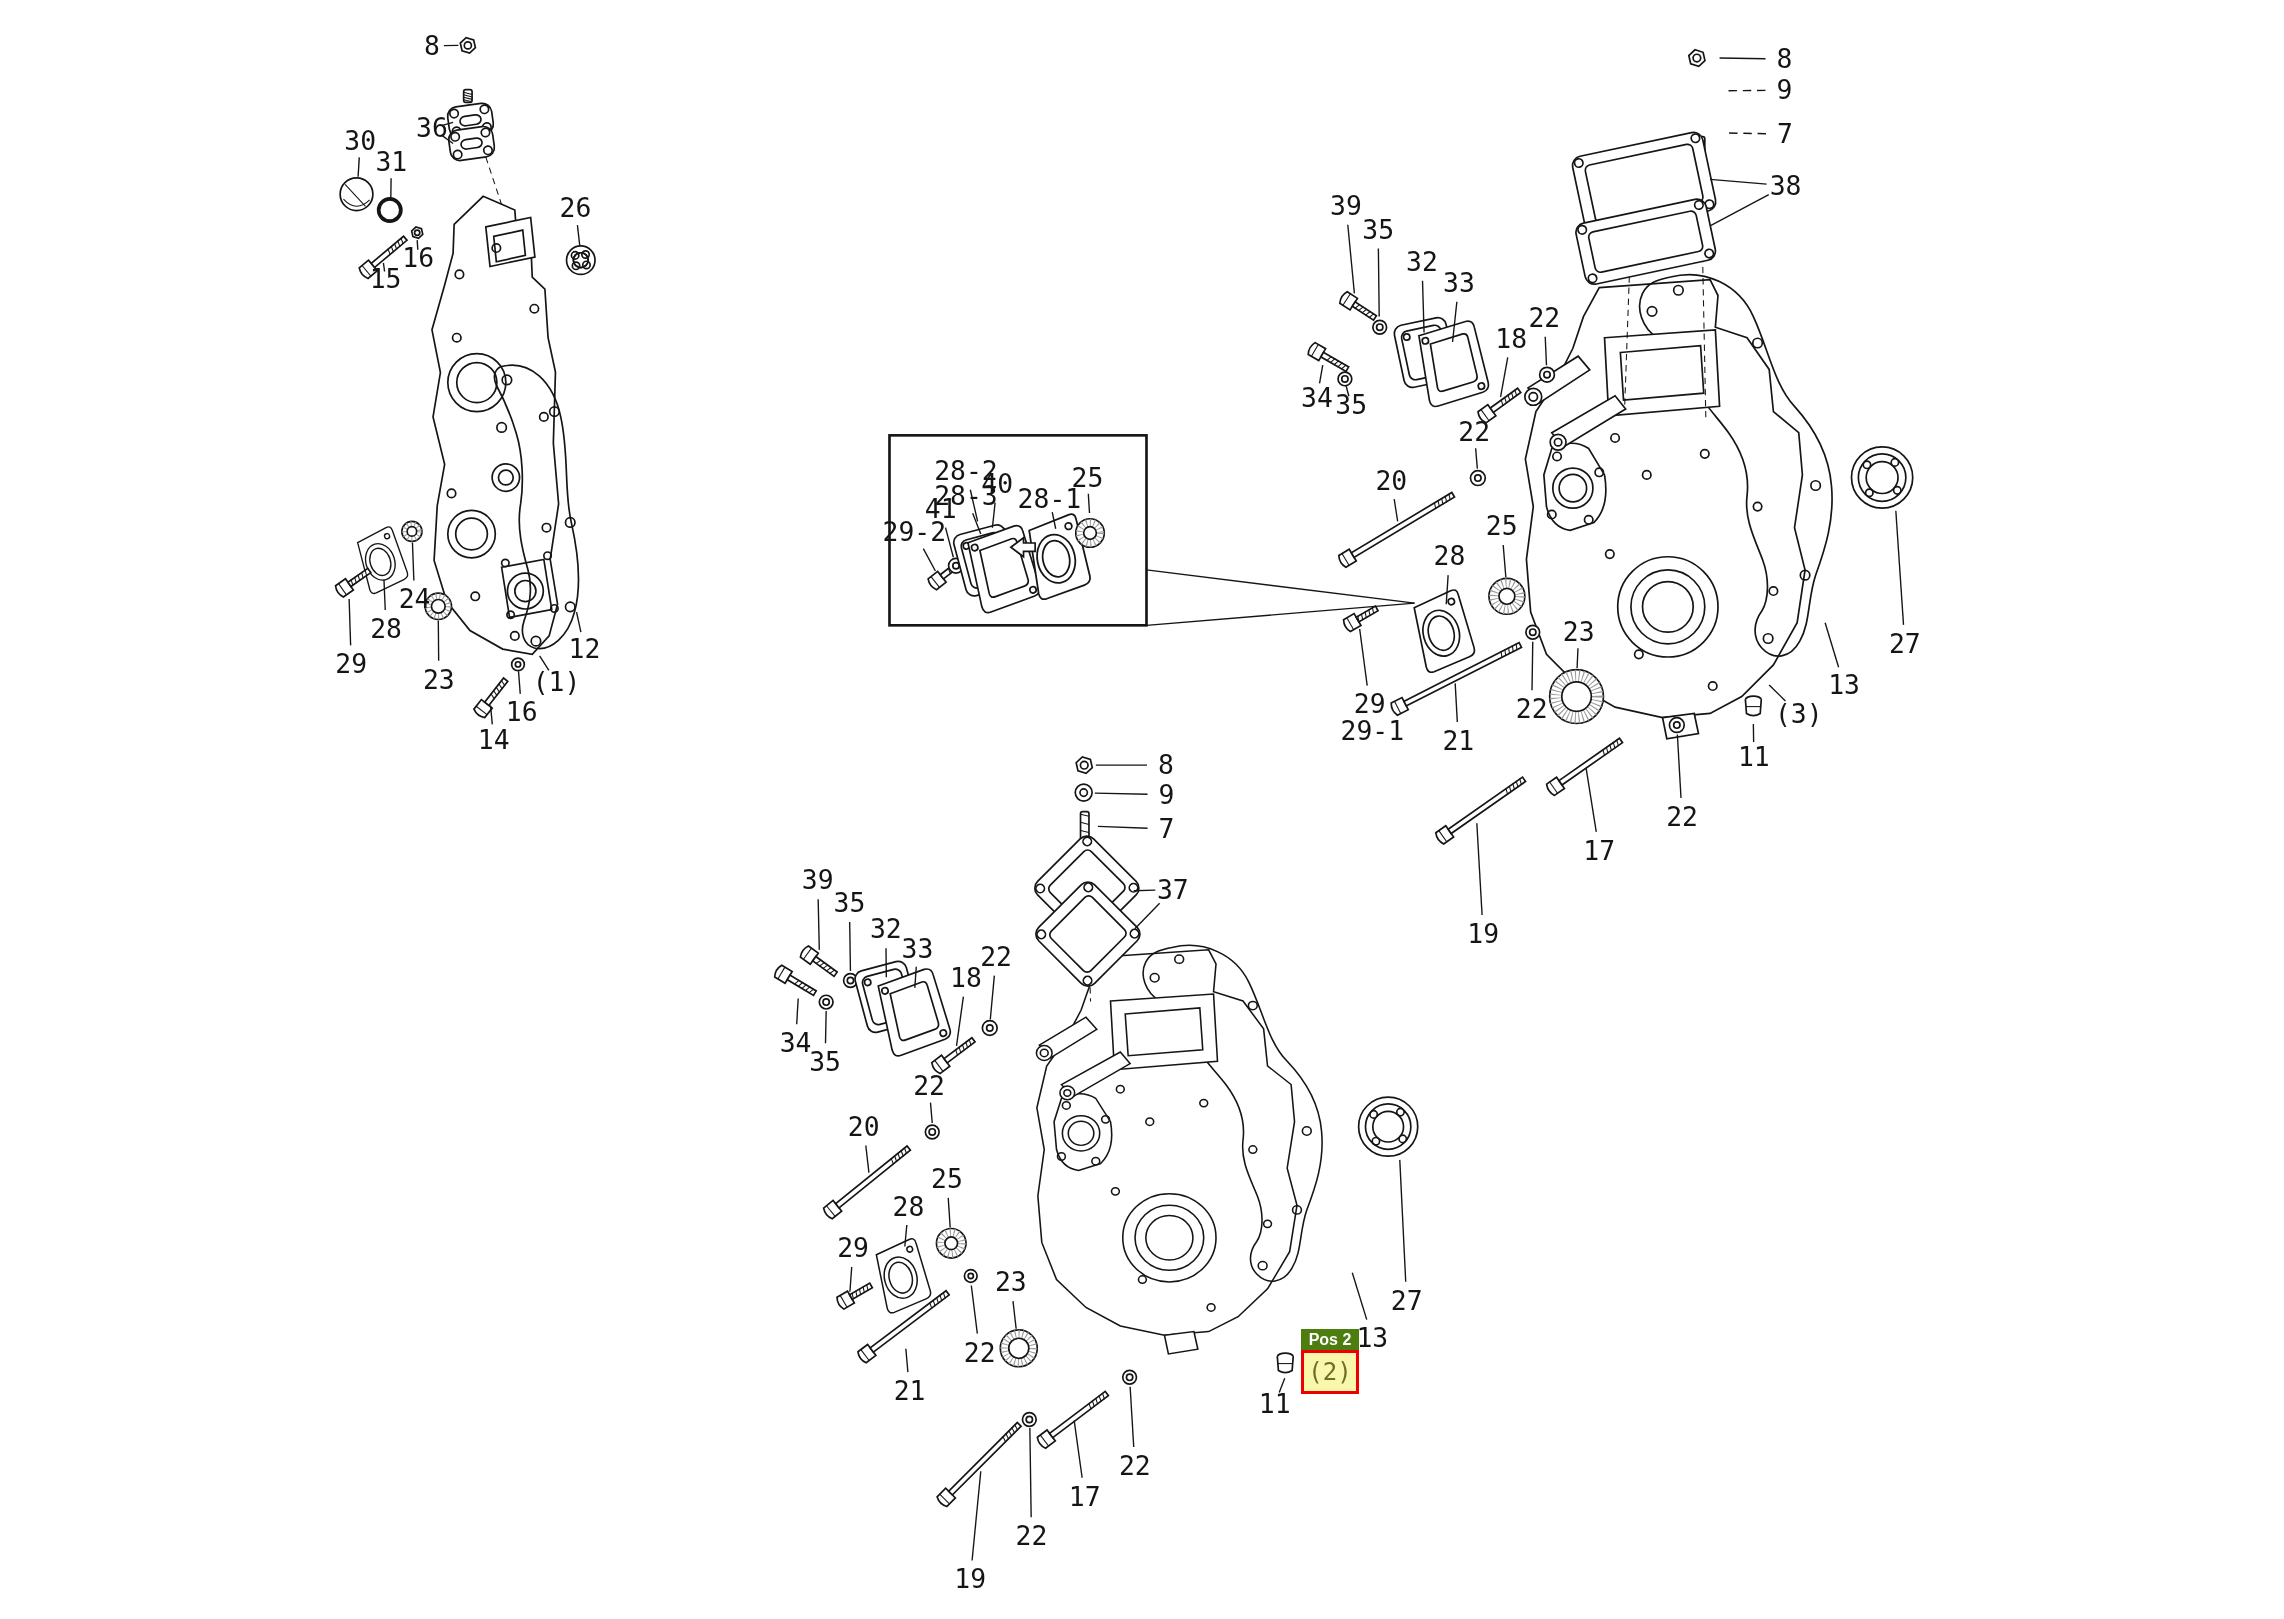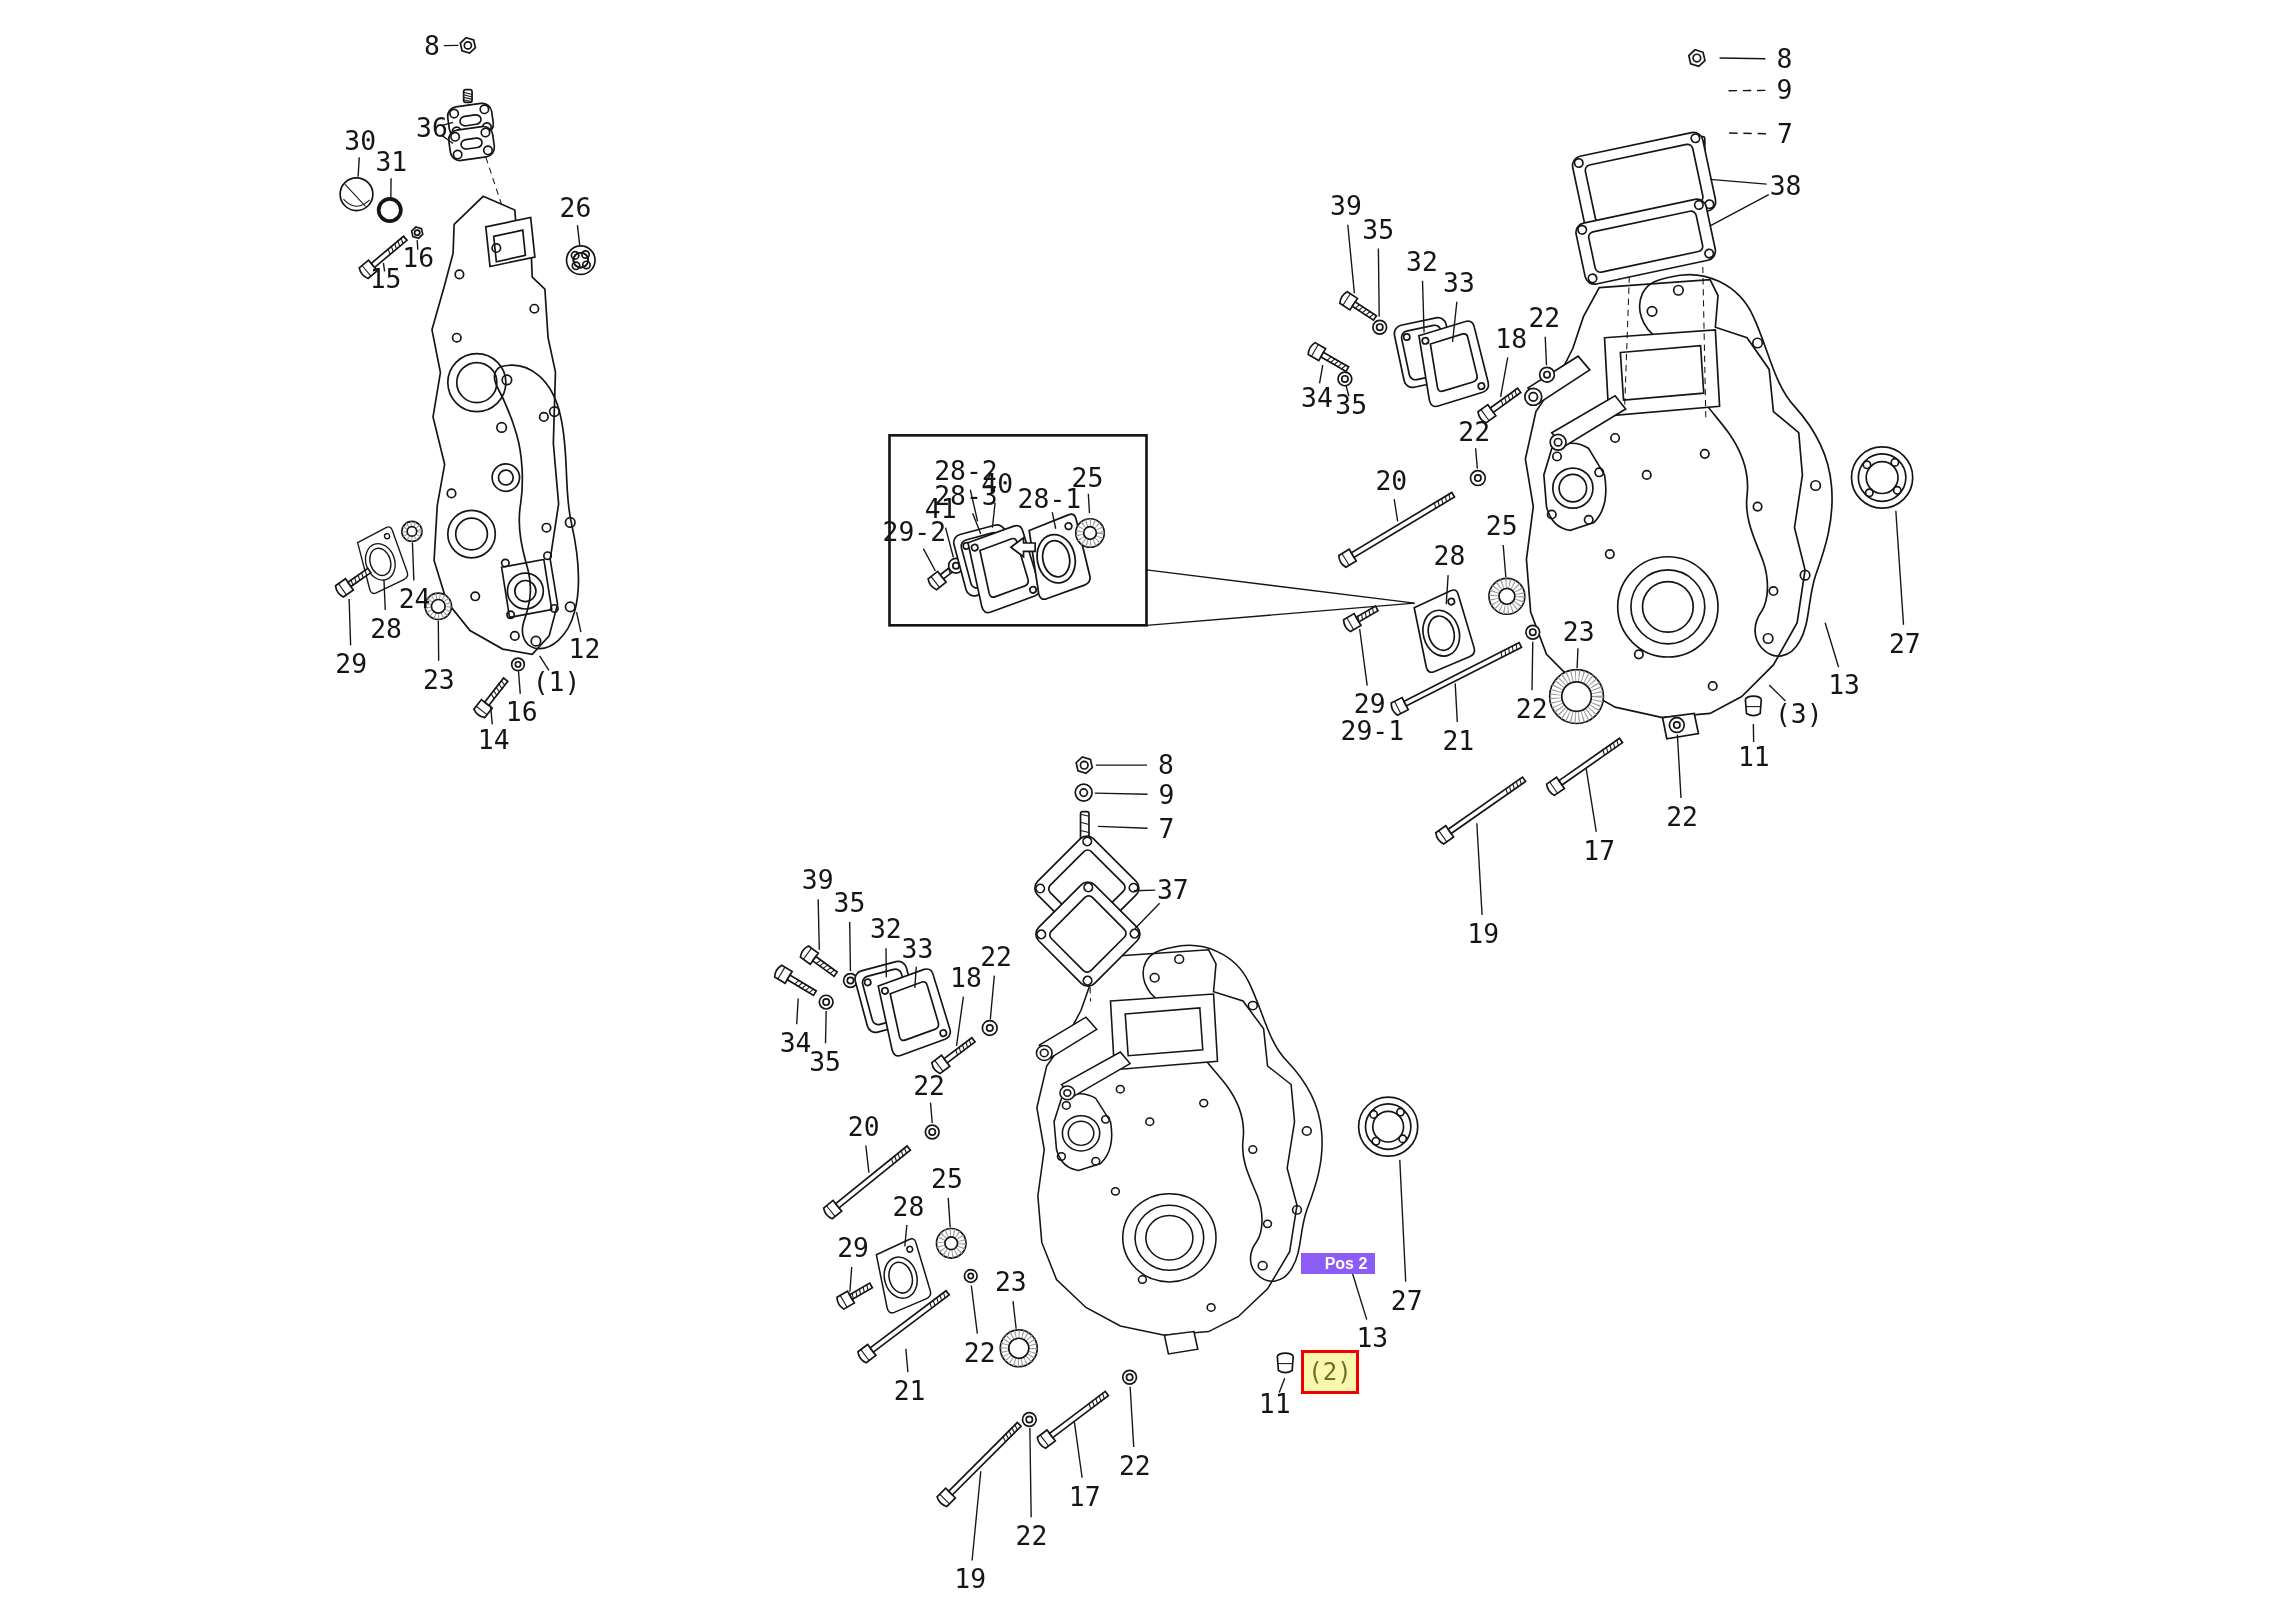--- a/index.html
+++ b/index.html
@@ -764,20 +764,20 @@
         <text x="1830" y="893" class="callout" text-anchor="middle" dominant-baseline="central">28-2</text>
         <text x="1830" y="940" class="callout" text-anchor="middle" dominant-baseline="central">28-3</text>
         <text x="1889" y="917" class="callout" text-anchor="middle" dominant-baseline="central">40</text>
         <text x="1782" y="965" class="callout" text-anchor="middle" dominant-baseline="central">41</text>
         <text x="1732" y="1008" class="callout" text-anchor="middle" dominant-baseline="central">29-2</text>
         <text x="1988" y="945" class="callout" text-anchor="middle" dominant-baseline="central">28-1</text>
         <text x="2060" y="906" class="callout" text-anchor="middle" dominant-baseline="central">25</text>
       </g>
   </svg>
 
-  <div id="posBadge" class="badge" style="left: 1301px; top: 1253px; width: 58px; height: 21px; background: #8b5cf6; color: rgb(255, 255, 255); padding-left: 16px;">
+  <div id="posBadge" class="badge" style="left: 1301px; top: 1329px; width: 58px; height: 21px; background: #4d7c0f; color: rgb(255, 255, 255);">
     <span>Pos 2</span>
   </div>
   <div id="selBox" class="selbox" style="left: 1301px; top: 1350px; width: 52px; height: 38px; background: rgb(248, 247, 171); border: 3.2px solid rgb(238, 0, 0); color: rgb(110, 110, 42);">
     <span>(2)</span>
   </div>
 </div>
 
 
 </body></html>

